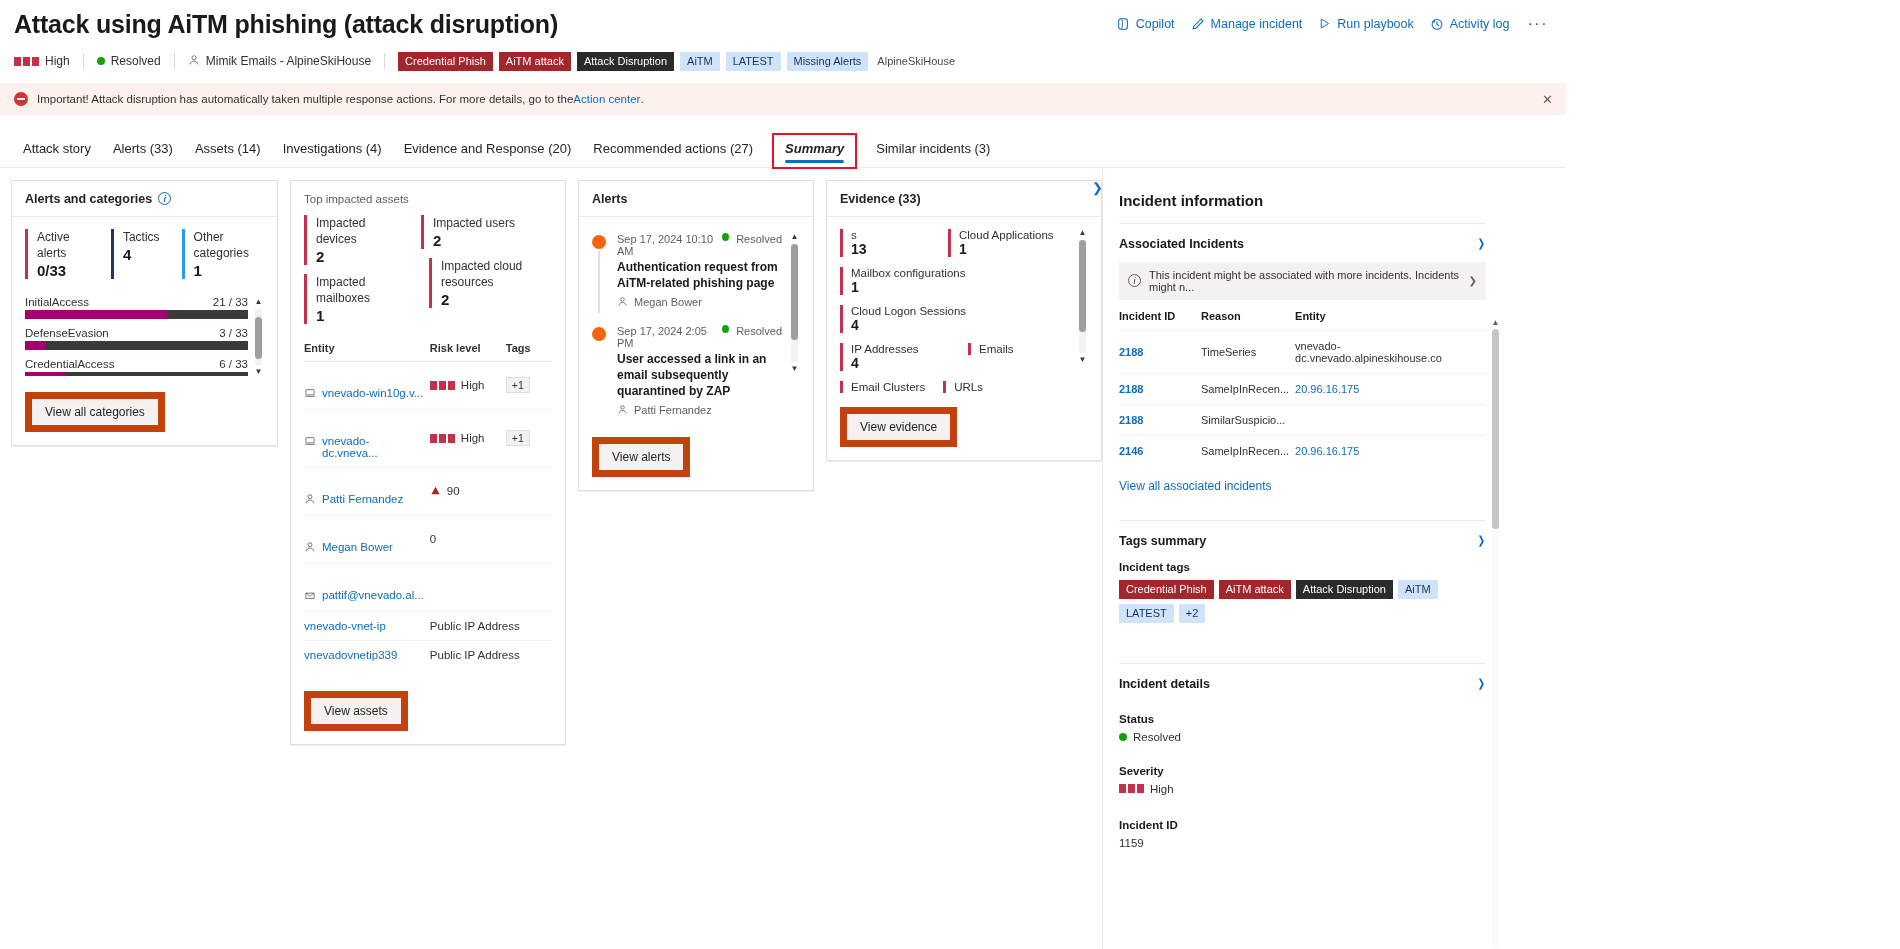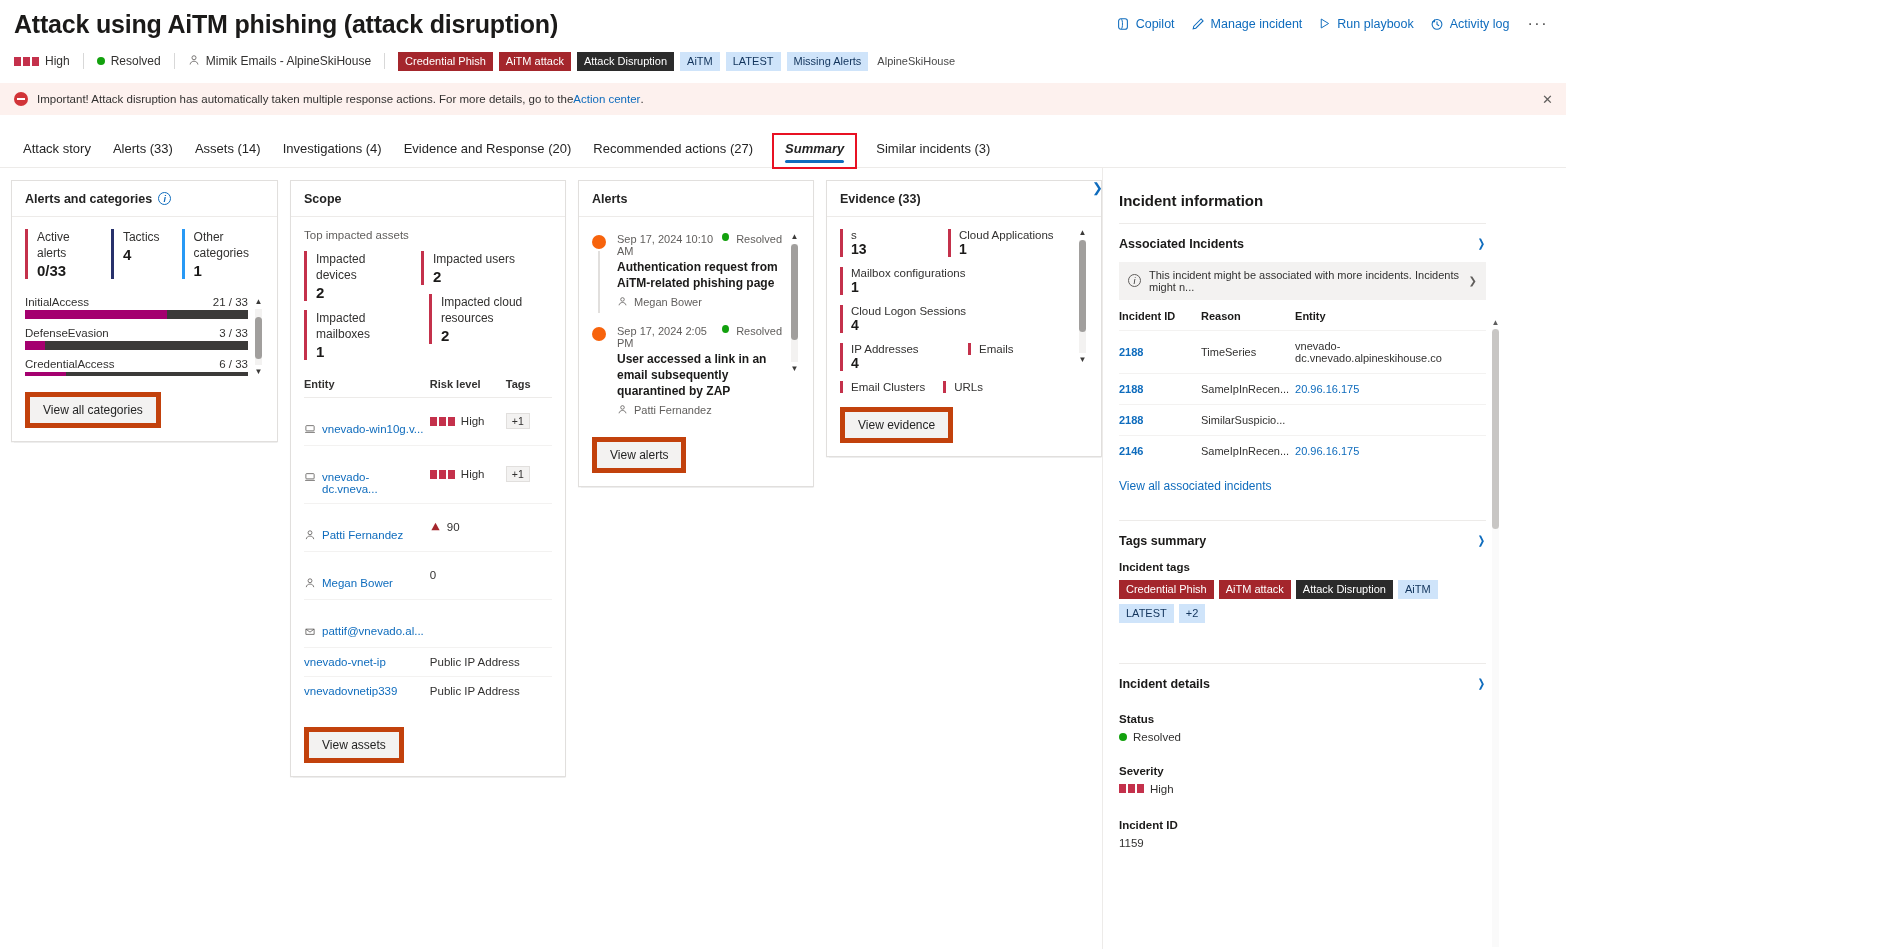--- a/index.html
+++ b/index.html
@@ -77,21 +77,21 @@
   .catwrap { margin-top:17px; position:relative; padding-right:16px;}
   .cat { margin-bottom:8px; }
   .cat-row { display:flex; justify-content:space-between; font-size:11.5px; color:#323130; margin-bottom:2px; }
   .bar { height:9px; background:#3b3a39; position:relative; overflow:hidden; }
   .bar > i { display:block; height:100%; background:#a4006f; }
   .scroll-v { position:absolute; right:0; top:2px; bottom:0; width:11px; display:flex; flex-direction:column; align-items:center; }
   .scroll-v .arr { color:#3b3a39; font-size:8px; line-height:8px; }
   .scroll-v .track { flex:1; width:7px; background:#f3f2f1; margin:3px 0; position:relative; }
   .scroll-v .thumb { position:absolute; left:0; width:7px; background:#a19f9d; border-radius:4px; }
 
-  .btn { background:#f3f2f1; border:5px solid #c2410c; font-size:12px; padding:6px 13px; cursor:pointer;
+  .btn { background:#f3f2f1; border:7px solid #c2410c; font-size:12px; padding:6px 13px; cursor:pointer;
          font-family:"Liberation Sans", sans-serif; color:#242424; }
 
   
   .sublabel { font-size:11.5px; color:#605e5c; margin-bottom:10px; }
   .scope-stats { display:flex; gap:18px; }
   .scope-col { display:flex; flex-direction:column; gap:9px; }
   .tbl { width:100%; border-collapse:collapse; margin-top:18px; }
   .tbl th { text-align:left; font-size:11px; font-weight:700; color:#323130; padding:0 6px 7px 0; border-bottom:1px solid #edebe9; }
   .tbl td { font-size:11.5px; padding:8px 6px 8px 0; border-bottom:1px solid #f3f2f1; color:#323130; vertical-align:middle; }
   .lnk { color:#0f6cbd; cursor:pointer; }
@@ -304,23 +304,20 @@
                 </div>
               <div class="arr">▼</div>
             </div>
           </div>
 
           <button class="btn" style="margin-top:16px">View all categories</button>
         </div>
       </div>
 
       <div class="card" style="width:276px">
-        <div class="card-hd">
-          <span>Scope</span>
-        </div>
         <div class="card-bd">
           <div class="sublabel">Top impacted assets</div>
           <div class="scope-stats">
             <div class="scope-col">
               <div class="stat" style="margin-right:0">
                 <div class="lb">Impacted devices</div>
                 <div class="vl">2</div>
               </div>
               <div class="stat" style="margin-right:0">
                 <div class="lb">Impacted mailboxes</div>

